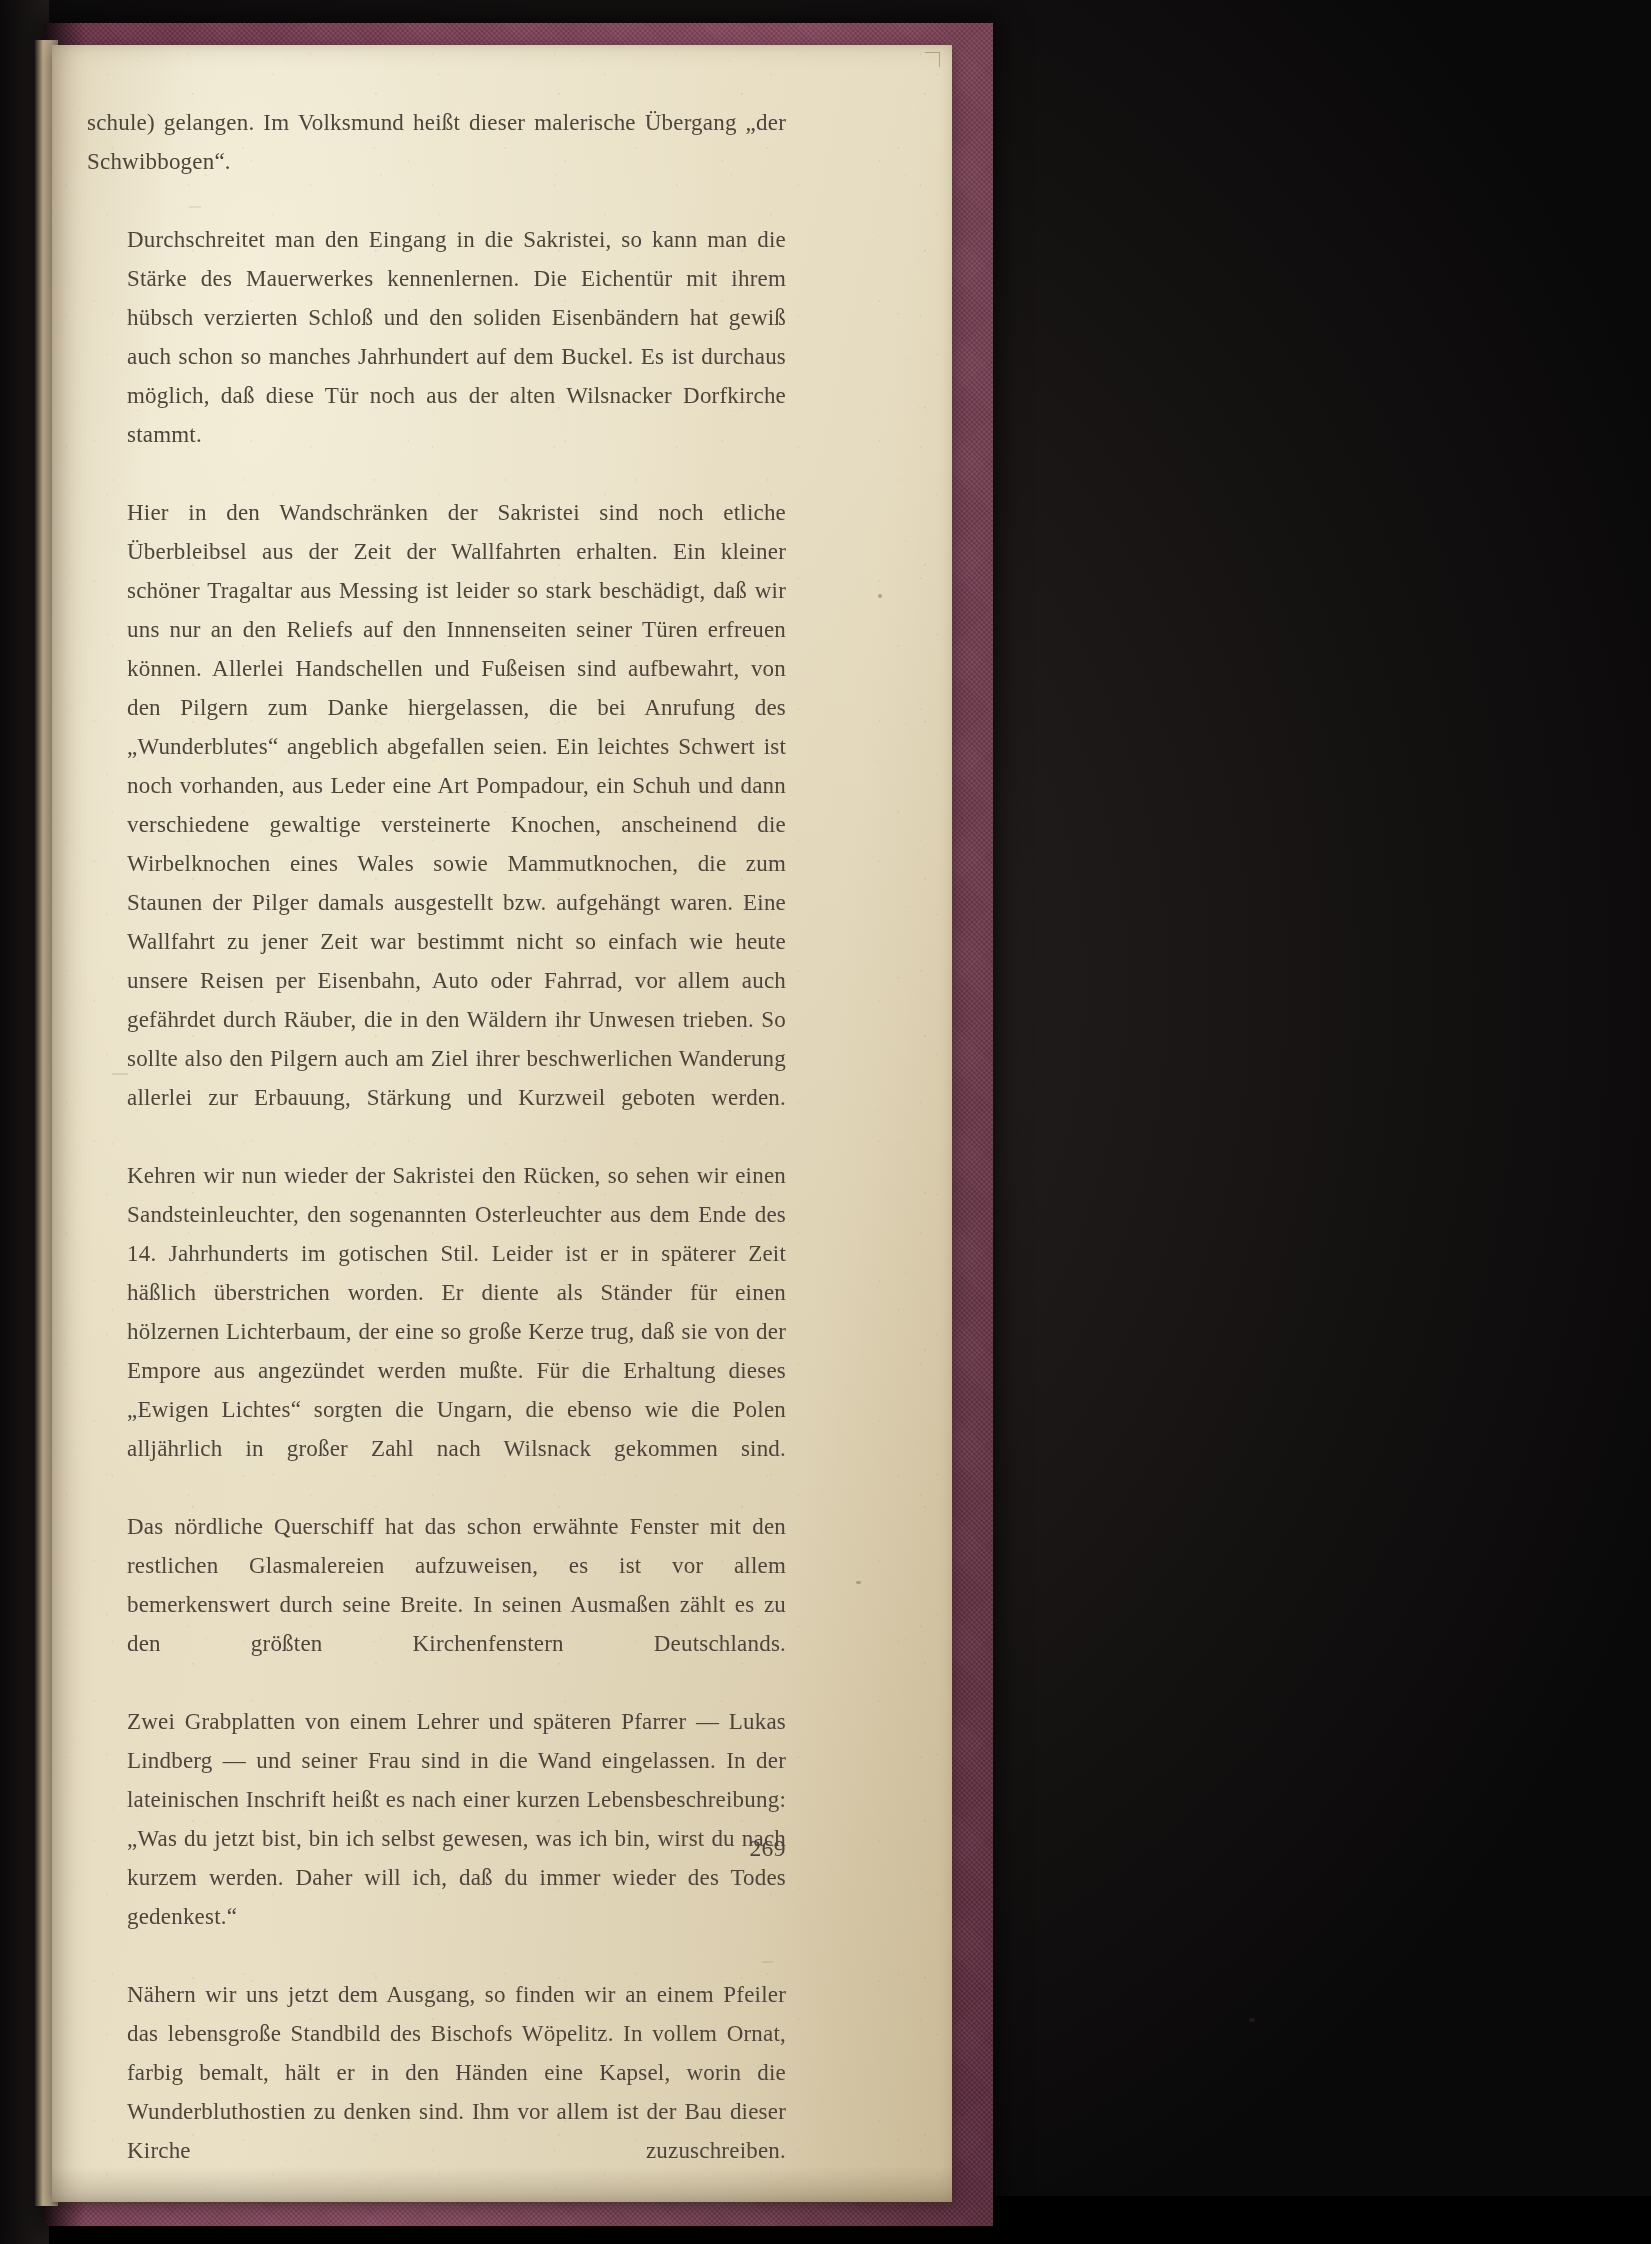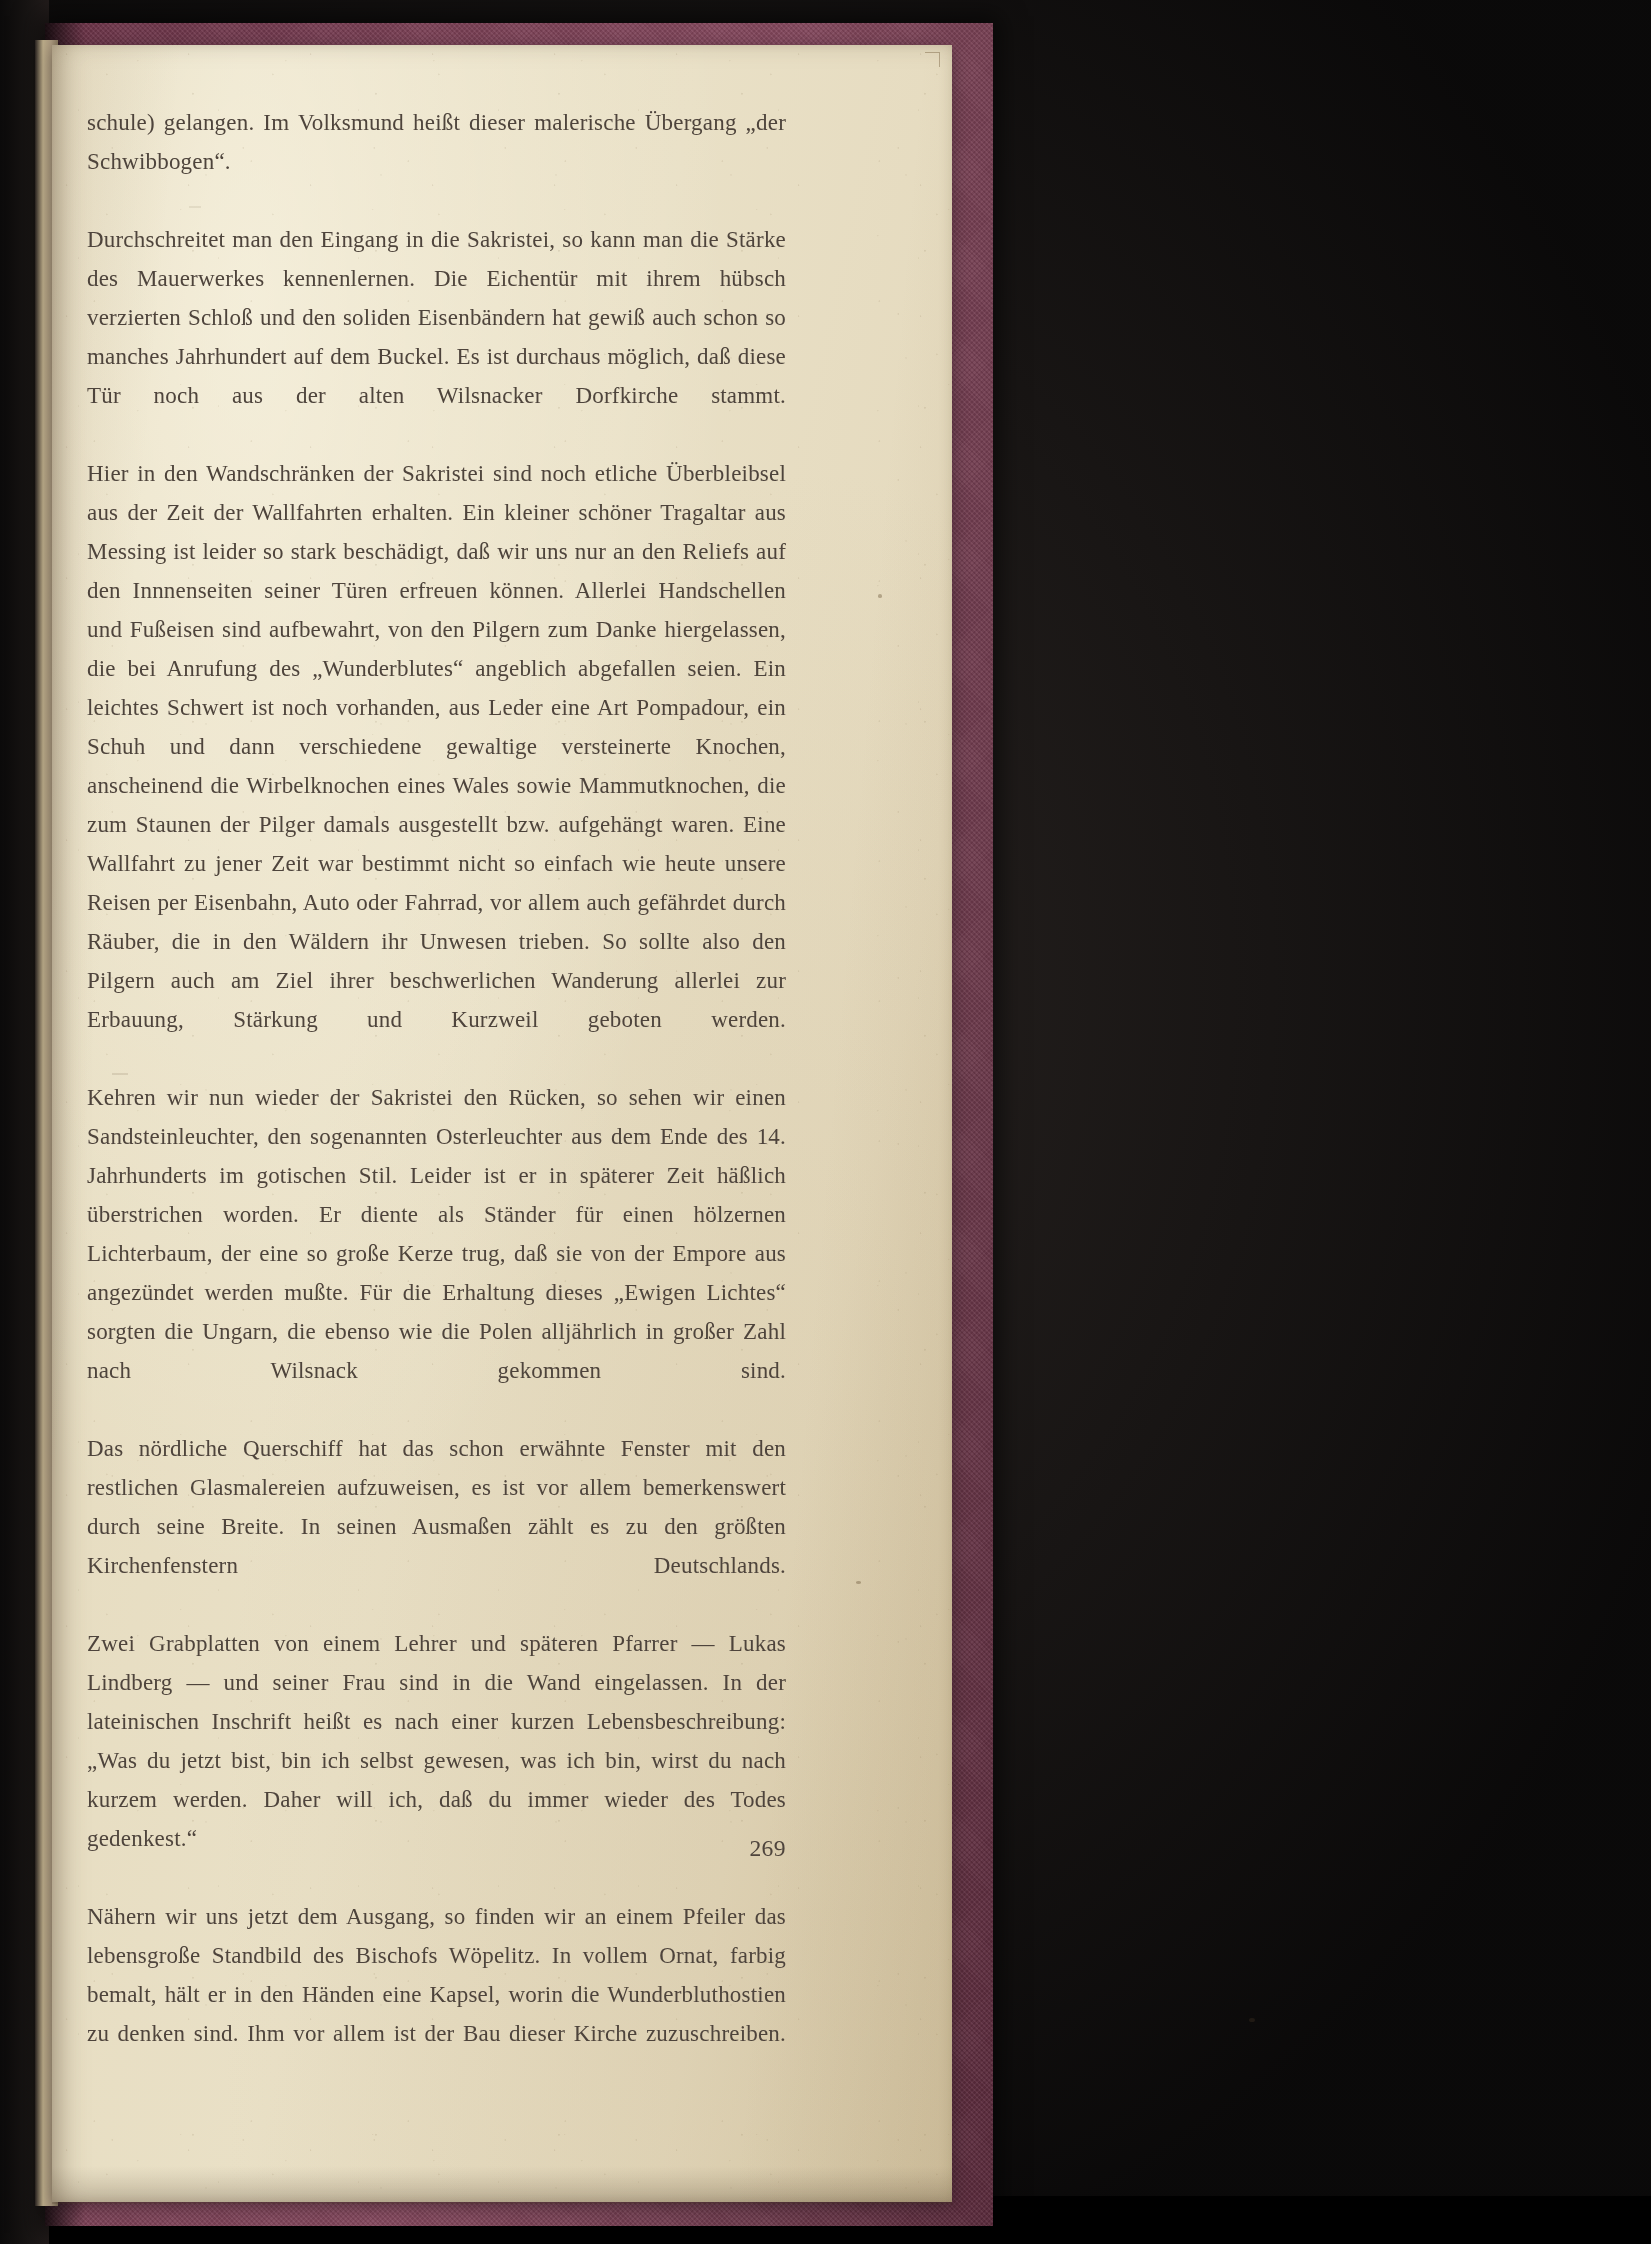--- a/index.html
+++ b/index.html
@@ -160,20 +160,21 @@
   
   p.para::after {
     content: "";
     display: inline-block;
     width: 100%;
   }
 
   
   p.para + p.para {
     margin-top: 0;
+    margin-left: 40px;
   }
 
   
   .folio {
     position: absolute;
     left: 87px;
     top: 1835px;
     width: 699px;
     text-align: right;
     font-family: "Liberation Serif", serif;

